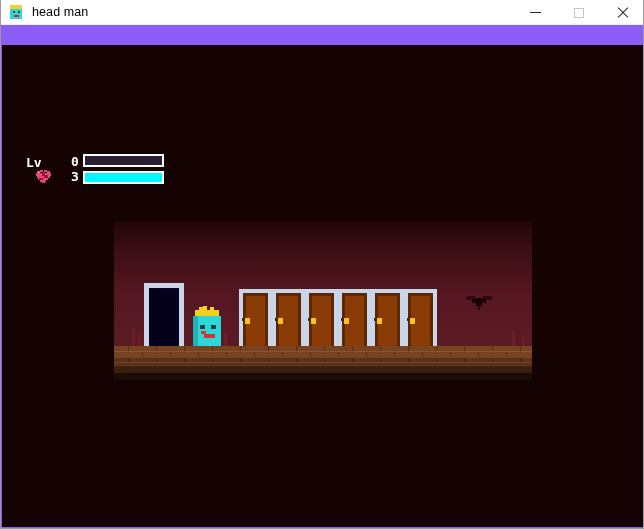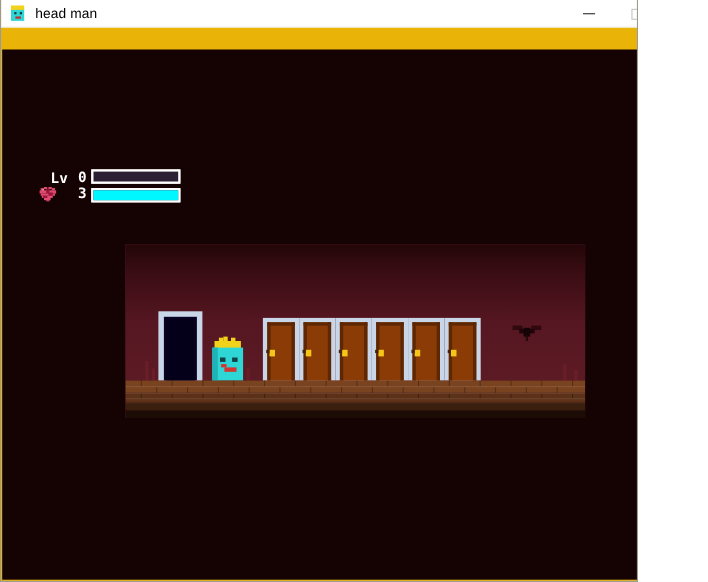--- a/index.html
+++ b/index.html
@@ -5,22 +5,22 @@
   * { box-sizing: border-box; margin: 0; padding: 0; }
   html, body {
     width: 644px; height: 529px;
     overflow: hidden;
     background: #ffffff;
     font-family: "Liberation Sans", sans-serif;
   }
 
   #app {
     position: relative;
-    width: 580px; height: 529px;
-    background: #eab308;
+    width: 644px; height: 529px;
+    background: #8b5cf6;
     border: 1px solid #9a9a9a;
     border-top: none;
     overflow: hidden;
   }
 
   
   .titlebar {
     position: absolute; left: 0; top: 0;
     width: 644px; height: 25px;
     background: #ffffff;
@@ -107,21 +107,21 @@
     position: absolute; left: 1px; top: 45px;
     width: 641px; height: 482px;
     background: #140302;
     overflow: hidden;
   }
 
   
   .hud { position: absolute; left: 0; top: 0; width: 100%; height: 100%; }
 
   .hud-lv {
-    position: absolute; left: 44px; top: 111px;
+    position: absolute; left: 24px; top: 111px;
     font-family: "DejaVu Sans Mono", monospace;
     font-size: 13px; font-weight: bold;
     color: #ffffff; letter-spacing: 0px;
     line-height: 13px;
     -webkit-font-smoothing: none;
   }
   .hud-heart {
     position: absolute; left: 33px; top: 124px;
     width: 18px; height: 15px;
   }

